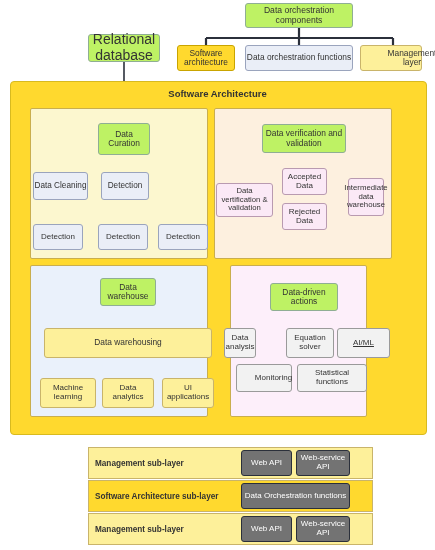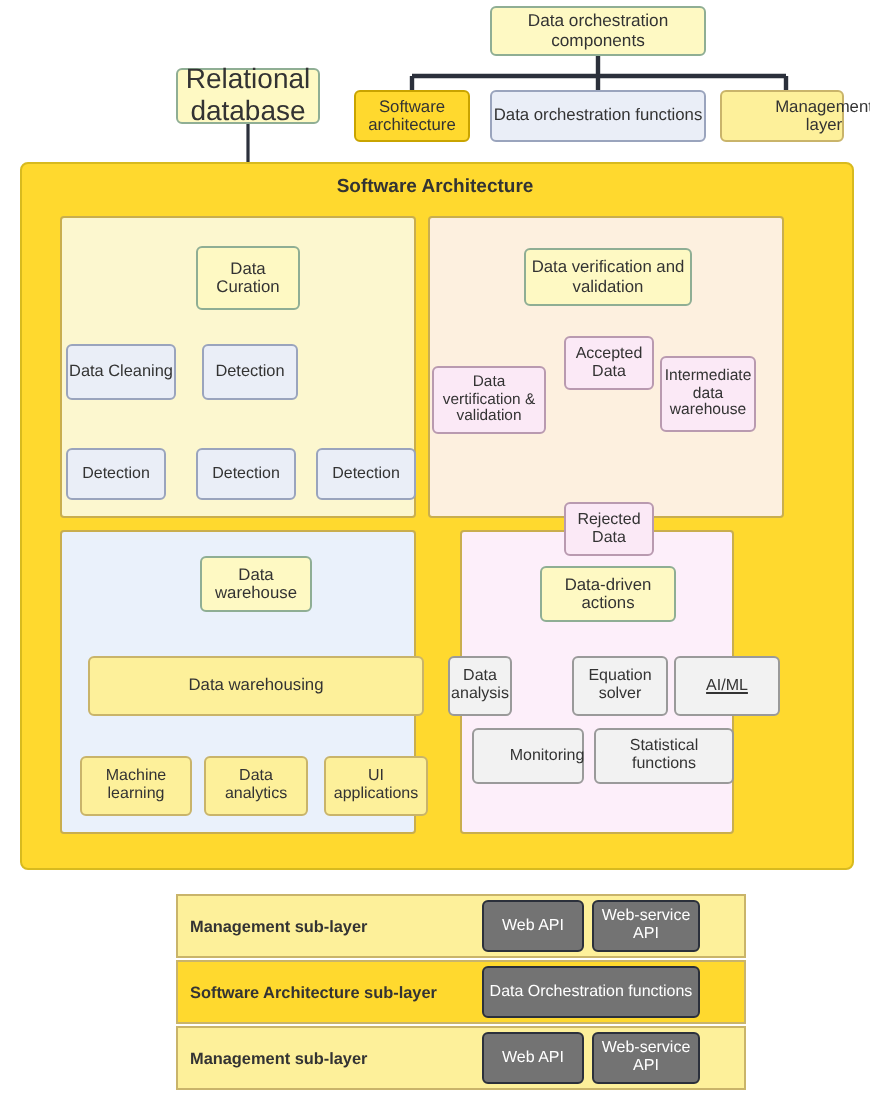--- a/index.html
+++ b/index.html
@@ -4,21 +4,21 @@
 <style>
   html,body{margin:0;padding:0;background:#ffffff;}
   body{width:435px;height:550px;position:relative;overflow:hidden;
        font-family:"Liberation Sans",sans-serif;color:#333;}
   #canvas{position:absolute;inset:0;}
   svg.lines{position:absolute;left:0;top:0;width:435px;height:550px;pointer-events:none;}
   .node{position:absolute;box-sizing:border-box;display:flex;align-items:center;
         justify-content:center;text-align:center;border:1px solid #9a9a9a;
         border-radius:3px;line-height:1.12;}
   .panel{position:absolute;box-sizing:border-box;border:1px solid #c9ae4e;border-radius:2px;}
-  .green{background:#fef9c3;border-color:#8fae94;}
+  .green{background:#bef264;border-color:#8fae94;}
   .blue{background:#eaeef7;border-color:#9aa4bd;}
   .yellow{background:#ffd92e;border-color:#c9a400;}
   .yellow2{background:#fdf09a;border-color:#c9b46a;}
   .pink{background:#fbe9f6;border-color:#b99ab0;}
   .greybox{background:#f2f2f2;border-color:#9a9a9a;}
   .dark{background:#737373;border-color:#2b303b;color:#ffffff;}
   .bigyellow{background:#ffd92e;border:1px solid #d8ba1f;border-radius:4px;}
   .lightyellowpanel{background:#fcf7cf;}
   .creampanel{background:#fdf0df;}
   .bluepanel{background:#eaf1fb;}
@@ -112,22 +112,22 @@
   <div class="node green" style="left:98px;top:123px;width:52px;height:32px;font-size:8.4px;">Data Curation</div>
   <div class="node blue" style="left:33px;top:172px;width:55px;height:28px;font-size:8.2px;">Data Cleaning</div>
   <div class="node blue" style="left:101px;top:172px;width:48px;height:28px;font-size:8.2px;">Detection</div>
   <div class="node blue" style="left:33px;top:224px;width:50px;height:26px;font-size:8px;">Detection</div>
   <div class="node blue" style="left:98px;top:224px;width:50px;height:26px;font-size:8px;">Detection</div>
   <div class="node blue" style="left:158px;top:224px;width:50px;height:26px;font-size:8px;">Detection</div>
 
   <div class="node green" style="left:262px;top:124px;width:84px;height:29px;font-size:8.4px;">Data verification and validation</div>
   <div class="node pink" style="left:216px;top:183px;width:57px;height:34px;font-size:7.7px;">Data vertification &amp; validation</div>
   <div class="node pink" style="left:282px;top:168px;width:45px;height:27px;font-size:8px;text-align:center;">Accepted Data</div>
-  <div class="node pink" style="left:282px;top:203px;width:45px;height:27px;font-size:8px;margin-top:48px;">Rejected Data</div>
-  <div class="node pink" style="left:330px;top:178px;width:48px;height:38px;font-size:7.8px;">Intermediate data warehouse</div>
+  <div class="node pink" style="left:282px;top:203px;width:45px;height:27px;font-size:8px;">Rejected Data</div>
+  <div class="node pink" style="left:348px;top:178px;width:36px;height:38px;font-size:7.8px;">Intermediate data warehouse</div>
 
   <div class="node green" style="left:100px;top:278px;width:56px;height:28px;font-size:8.4px;">Data warehouse</div>
   <div class="node yellow2" style="left:44px;top:328px;width:168px;height:30px;font-size:8.4px;">Data warehousing</div>
   <div class="node yellow2" style="left:40px;top:378px;width:56px;height:30px;font-size:8px;">Machine learning</div>
   <div class="node yellow2" style="left:102px;top:378px;width:52px;height:30px;font-size:8px;">Data analytics</div>
   <div class="node yellow2" style="left:162px;top:378px;width:52px;height:30px;font-size:8px;">UI applications</div>
 
   <div class="node green" style="left:270px;top:283px;width:68px;height:28px;font-size:8.4px;">Data-driven actions</div>
   <div class="node greybox" style="left:224px;top:328px;width:32px;height:30px;font-size:8px;">Data analysis</div>
   <div class="node greybox" style="left:286px;top:328px;width:48px;height:30px;font-size:8px;">Equation solver</div>

